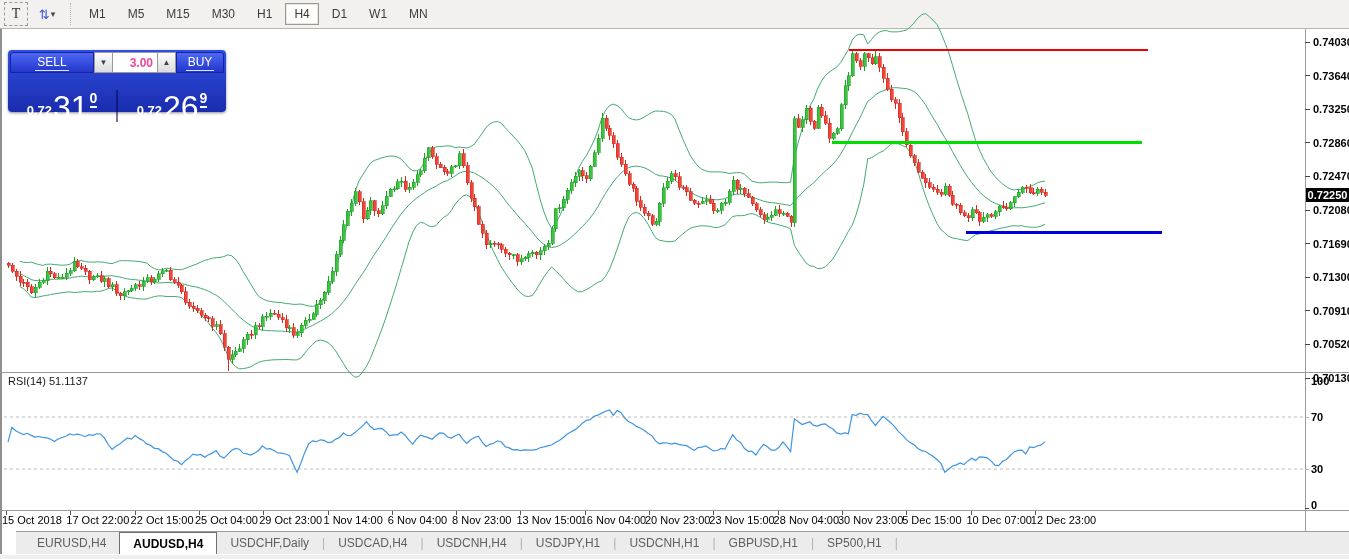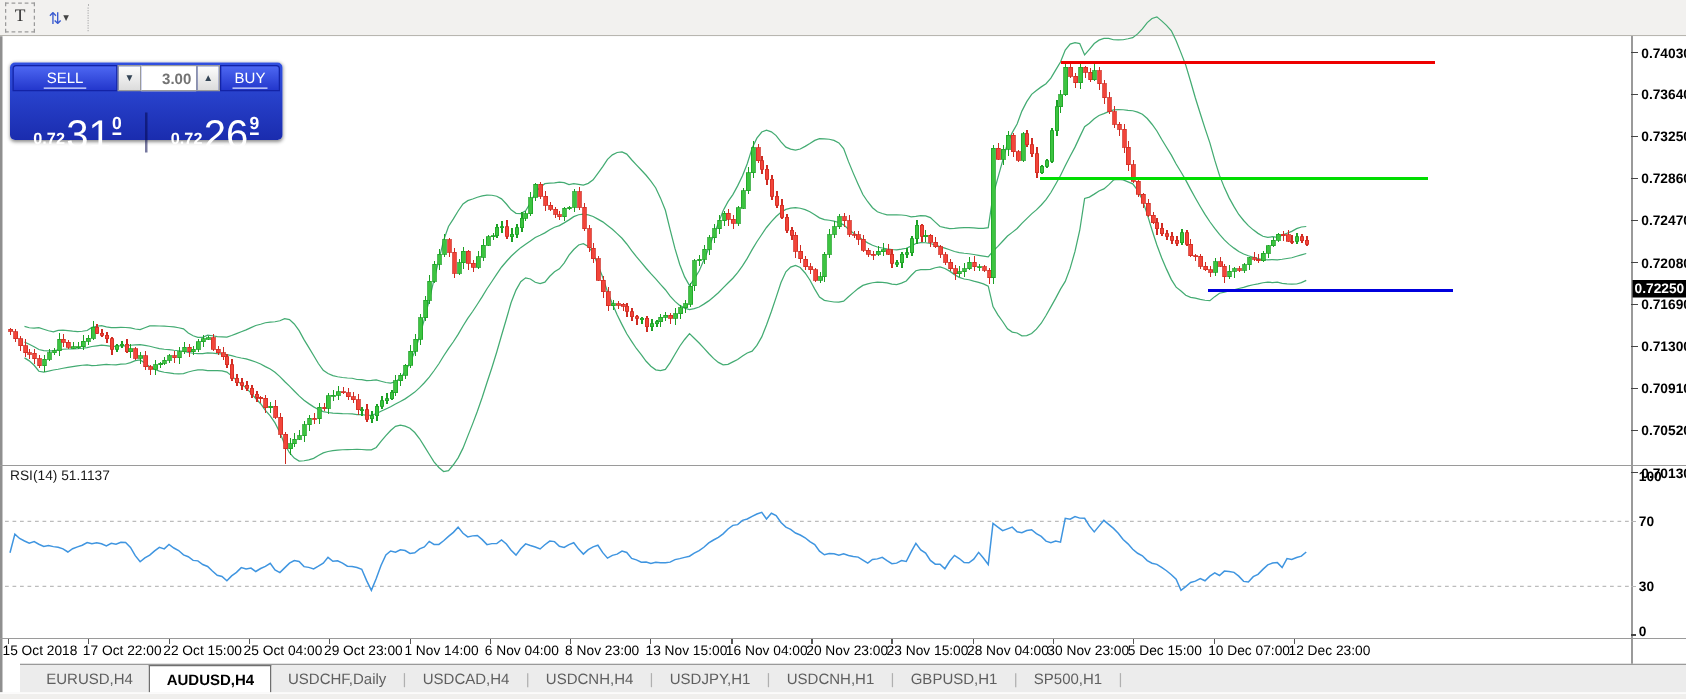--- a/index.html
+++ b/index.html
@@ -30,21 +30,21 @@
                background:linear-gradient(#3150e0,#1a2cae);box-shadow:0 1px 3px rgba(0,0,0,.45);}
   #tp-top{display:flex;align-items:stretch;height:21px;margin:2px 2px 0 2px;}
   .tp-btn{background:linear-gradient(#4d67f2,#2337cc);border:1px solid #1323a6;color:#fff;
           font-size:12px;display:flex;align-items:center;justify-content:center;cursor:default;}
   .tp-btn .ul{border-bottom:1px solid #dfe6ff;padding:0 2px 1px 2px;}
   #sell-btn{width:82px;border-radius:3px 0 0 0;}
   #buy-btn{flex:1;border-radius:0 3px 0 0;}
   .spin{width:17px;background:linear-gradient(#fdfdfd,#dcdcdc);border:1px solid #9a9a9a;
         font-size:8px;color:#345;display:flex;align-items:center;justify-content:center;cursor:default;}
   #vol-input{width:36px;border:1px solid #9a9a9a;border-left:none;border-right:none;
-             font-size:12px;font-weight:700;text-align:right;padding:0 4px;color:#737373;
+             font-size:12px;font-weight:700;text-align:right;padding:0 4px;color:#ec4899;
              font-family:"Liberation Sans",sans-serif;}
   #tp-big{display:flex;height:36px;margin-top:15px;}
   .tp-cell{flex:1;display:flex;align-items:flex-end;justify-content:center;color:#fff;padding-bottom:2px;}
   .tp-cell .pfx{font-size:13px;font-weight:700;margin:0 1px 4px 0;}
   .tp-cell .big{font-size:32px;font-weight:400;line-height:30px;}
   .tp-cell .sup{font-size:14px;font-weight:700;margin:0 0 14px 1px;border-bottom:2px solid #fff;}
   #tp-divider{width:2px;background:rgba(5,10,80,.55);margin:2px 0;}
   
   #tabs-bar{position:absolute;left:16px;top:531px;width:1349px;height:23px;background:#ececec;
             border-top:1px solid #9a9a9a;display:flex;align-items:stretch;font-size:12px;box-sizing:border-box;}
@@ -59,20 +59,31 @@
 
 <div id="app">
 
   <div id="toolbar">
     <div id="text-tool" class="tb-btn">T</div>
     <div id="arrange-tool" class="tb-btn">
       <span>⇅</span>
         <span id="arrange-caret">▾</span>
     </div>
     <div class="tb-sep"></div>
+    <div id="tf-group" style="display:flex;">
+        <div class="tf-btn">M1</div>
+        <div class="tf-btn">M5</div>
+        <div class="tf-btn">M15</div>
+        <div class="tf-btn">M30</div>
+        <div class="tf-btn">H1</div>
+        <div class="tf-btn active">H4</div>
+        <div class="tf-btn">D1</div>
+        <div class="tf-btn">W1</div>
+        <div class="tf-btn">MN</div>
+      </div>
   </div>
 
   <div id="chart-frame"></div>
   <svg id="chart-svg" width="1349" height="559">
       <line x1="0" y1="372.5" x2="1349" y2="372.5" stroke="#9a9a9a" stroke-width="1" shape-rendering="crispEdges"></line>
       <line x1="0" y1="510.5" x2="1349" y2="510.5" stroke="#9a9a9a" stroke-width="1" shape-rendering="crispEdges"></line>
       <line x1="1305.5" y1="29" x2="1305.5" y2="531" stroke="#9a9a9a" stroke-width="1" shape-rendering="crispEdges"></line>
       <polyline points="19.6,261.1 23.4,262.2 27.3,262.5 31.1,262.1 35.0,263.4 38.8,264.6 42.7,265.4 46.5,264.3 50.4,264.1 54.3,264.5 58.1,264.9 62.0,265.2 65.8,265.0 69.7,264.4 73.5,261.9 77.4,261.0 81.2,260.5 85.1,261.5 89.0,262.1 92.8,262.1 96.7,261.9 100.5,262.0 104.4,262.3 108.2,263.2 112.1,263.6 115.9,262.2 119.8,260.7 123.7,260.7 127.5,260.8 131.4,260.9 135.2,261.2 139.1,261.5 142.9,262.2 146.8,263.1 150.6,266.4 154.5,268.6 158.3,269.8 162.2,269.8 166.1,268.2 169.9,268.6 173.8,269.3 177.6,269.5 181.5,269.7 185.3,268.4 189.2,266.9 193.0,265.4 196.9,263.9 200.8,262.1 204.6,260.4 208.5,259.4 212.3,258.2 216.2,257.7 220.0,257.4 223.9,256.6 227.7,254.9 231.6,255.7 235.4,259.2 239.3,264.5 243.2,271.7 247.0,277.9 250.9,284.4 254.7,290.8 258.6,296.3 262.4,298.8 266.3,300.5 270.1,301.4 274.0,302.0 277.9,302.4 281.7,302.6 285.6,303.6 289.4,303.7 293.3,304.4 297.1,304.3 301.0,304.0 304.8,305.0 308.7,306.0 312.5,306.4 316.4,305.3 320.3,302.3 324.1,297.4 328.0,290.2 331.8,281.3 335.7,269.1 339.5,255.4 343.4,240.0 347.2,223.7 351.1,208.1 354.9,192.3 358.8,181.2 362.7,175.1 366.5,168.8 370.4,163.1 374.2,160.5 378.1,159.2 381.9,157.8 385.8,156.7 389.6,156.1 393.5,156.2 397.4,157.0 401.2,159.1 405.1,163.2 408.9,167.9 412.8,170.7 416.6,170.8 420.5,168.6 424.3,162.4 428.2,154.2 432.1,149.7 435.9,146.9 439.8,146.5 443.6,146.3 447.5,145.8 451.3,146.1 455.2,147.7 459.0,147.0 462.9,147.5 466.7,148.0 470.6,146.7 474.5,143.9 478.3,138.7 482.2,133.3 486.0,127.5 489.9,123.9 493.7,122.0 497.6,121.5 501.4,123.3 505.3,127.8 509.1,131.9 513.0,136.0 516.9,140.2 520.7,144.9 524.6,150.4 528.4,158.5 532.3,168.2 536.1,183.7 540.0,198.9 543.8,211.6 547.7,221.5 551.6,228.4 555.4,223.1 559.3,216.8 563.1,208.1 567.0,198.5 570.8,188.5 574.7,178.5 578.5,168.6 582.4,161.3 586.3,155.7 590.1,148.7 594.0,140.6 597.8,131.0 601.7,118.5 605.5,110.5 609.4,105.6 613.2,104.1 617.1,105.5 620.9,108.5 624.8,113.5 628.7,117.7 632.5,119.3 636.4,120.0 640.2,119.2 644.1,117.1 647.9,114.8 651.8,112.3 655.6,111.0 659.5,111.1 663.4,111.4 667.2,112.3 671.1,114.3 674.9,118.9 678.8,129.3 682.6,138.5 686.5,147.4 690.3,155.6 694.2,161.4 698.0,166.2 701.9,169.4 705.8,170.8 709.6,171.9 713.5,171.9 717.3,171.9 721.2,172.0 725.0,172.4 728.9,173.4 732.7,173.1 736.6,172.6 740.5,172.7 744.3,174.1 748.2,177.7 752.0,181.2 755.9,182.1 759.7,182.8 763.6,182.7 767.4,182.3 771.3,182.1 775.1,182.1 779.0,182.3 782.9,182.7 786.7,182.7 790.6,182.1 794.4,156.5 798.3,142.3 802.1,128.7 806.0,114.6 809.8,106.1 813.7,99.2 817.5,88.9 821.4,81.3 825.3,75.5 829.1,72.4 833.0,69.5 836.8,67.0 840.7,62.5 844.5,56.1 848.4,49.6 852.2,40.1 856.1,35.3 860.0,34.2 863.8,34.9 867.7,43.9 871.5,39.5 875.4,34.8 879.2,32.1 883.1,30.7 886.9,30.7 890.8,31.8 894.6,31.9 898.5,31.8 902.4,31.0 906.2,30.1 910.1,27.1 913.9,23.1 917.8,18.1 921.6,14.8 925.5,13.5 929.3,16.7 933.2,20.3 937.1,24.6 940.9,32.6 944.8,42.3 948.6,52.1 952.5,65.2 956.3,78.4 960.2,90.8 964.0,102.7 967.9,114.3 971.8,128.1 975.6,140.3 979.5,150.1 983.3,158.3 987.2,165.3 991.0,171.6 994.9,176.4 998.7,180.5 1002.6,183.9 1006.4,186.7 1010.3,189.0 1014.2,189.9 1018.0,189.4 1021.9,189.8 1025.7,188.1 1029.6,186.6 1033.4,185.1 1037.3,182.9 1041.1,181.6 1045.0,181.2 " fill="none" stroke="#43ab72" stroke-width="1"></polyline>
       <polyline points="19.6,273.7 23.4,275.4 27.3,277.4 31.1,279.6 35.0,280.5 38.8,280.7 42.7,280.7 46.5,279.9 50.4,279.4 54.3,279.2 58.1,279.1 62.0,279.0 65.8,278.6 69.7,278.1 73.5,277.2 77.4,276.7 81.2,276.2 85.1,276.5 89.0,277.0 92.8,277.0 96.7,276.6 100.5,276.6 104.4,276.2 108.2,275.9 112.1,275.7 115.9,276.3 119.8,277.0 123.7,278.0 127.5,278.9 131.4,279.4 135.2,279.7 139.1,280.2 142.9,280.6 146.8,281.0 150.6,282.0 154.5,282.6 158.3,282.9 162.2,282.9 166.1,282.4 169.9,282.5 173.8,282.9 177.6,283.1 181.5,283.7 185.3,284.5 189.2,285.6 193.0,286.4 196.9,287.1 200.8,288.3 204.6,289.6 208.5,291.2 212.3,293.3 216.2,295.2 220.0,297.8 223.9,301.3 227.7,305.2 231.6,308.9 235.4,312.8 239.3,316.7 243.2,320.2 247.0,322.9 250.9,325.5 254.7,327.6 258.6,329.3 262.4,330.0 266.3,330.5 270.1,330.7 274.0,330.9 277.9,331.0 281.7,331.1 285.6,331.6 289.4,331.6 293.3,332.2 297.1,332.1 301.0,331.0 304.8,329.0 308.7,327.2 312.5,325.4 316.4,323.2 320.3,321.2 324.1,319.1 328.0,316.4 331.8,313.7 335.7,310.1 339.5,306.2 343.4,301.7 347.2,296.6 351.1,291.0 354.9,284.8 358.8,278.9 362.7,273.4 366.5,267.5 370.4,260.8 374.2,254.7 378.1,249.2 381.9,243.4 385.8,237.3 389.6,231.0 393.5,225.2 397.4,219.3 401.2,213.8 405.1,209.2 408.9,205.0 412.8,201.4 416.6,198.1 420.5,195.4 424.3,192.8 428.2,190.0 432.1,188.2 435.9,186.3 439.8,183.8 443.6,181.8 447.5,180.5 451.3,178.3 455.2,175.9 459.0,173.3 462.9,171.8 466.7,171.4 470.6,171.9 474.5,173.2 478.3,175.3 482.2,177.5 486.0,180.4 489.9,183.4 493.7,186.9 497.6,190.6 501.4,195.2 505.3,200.5 509.1,205.3 513.0,209.9 516.9,214.6 520.7,218.9 524.6,223.1 528.4,227.5 532.3,231.8 536.1,236.9 540.0,241.1 543.8,244.3 547.7,246.5 551.6,247.6 555.4,246.9 559.3,245.6 563.1,243.3 567.0,240.7 570.8,237.6 574.7,234.2 578.5,230.3 582.4,226.4 586.3,222.6 590.1,218.1 594.0,212.7 597.8,206.7 601.7,199.7 605.5,193.4 609.4,187.6 613.2,182.0 617.1,177.3 620.9,173.2 624.8,169.8 628.7,167.5 632.5,166.5 636.4,166.2 640.2,166.6 644.1,167.7 647.9,169.4 651.8,171.8 655.6,174.3 659.5,175.7 663.4,176.2 667.2,176.9 671.1,178.0 674.9,179.9 678.8,183.4 682.6,186.3 686.5,189.1 690.3,192.0 694.2,194.3 698.0,196.2 701.9,197.6 705.8,198.4 709.6,199.1 713.5,199.6 717.3,199.8 721.2,199.3 725.0,198.6 728.9,196.9 732.7,194.8 736.6,194.1 740.5,194.2 744.3,194.8 748.2,196.0 752.0,197.3 755.9,198.5 759.7,199.8 763.6,201.2 767.4,202.1 771.3,202.6 775.1,203.0 779.0,203.6 782.9,204.3 786.7,204.9 790.6,205.5 794.4,200.9 798.3,197.1 802.1,193.0 806.0,188.8 809.8,185.9 813.7,182.8 817.5,178.7 821.4,174.9 825.3,171.1 829.1,167.9 833.0,164.0 836.8,159.7 840.7,154.0 844.5,147.4 848.4,140.4 852.2,132.6 856.1,125.0 860.0,117.7 863.8,109.5 867.7,101.3 871.5,98.6 875.4,95.0 879.2,92.4 883.1,90.9 886.9,89.3 890.8,87.9 894.6,87.7 898.5,87.8 902.4,88.3 906.2,88.6 910.1,89.7 913.9,91.4 917.8,94.8 921.6,99.4 925.5,104.8 929.3,111.4 933.2,117.8 937.1,124.1 940.9,131.2 944.8,137.6 948.6,144.1 952.5,151.5 956.3,158.4 960.2,165.2 964.0,171.5 967.9,177.4 971.8,182.7 975.6,187.5 979.5,191.9 983.3,195.5 987.2,198.5 991.0,201.2 994.9,203.2 998.7,204.6 1002.6,205.8 1006.4,206.9 1010.3,207.6 1014.2,207.8 1018.0,207.7 1021.9,207.8 1025.7,207.4 1029.6,206.8 1033.4,206.2 1037.3,205.0 1041.1,203.9 1045.0,202.8 " fill="none" stroke="#43ab72" stroke-width="1"></polyline>
       <polyline points="19.6,286.3 23.4,288.7 27.3,292.2 31.1,297.0 35.0,297.6 38.8,296.9 42.7,296.0 46.5,295.4 50.4,294.6 54.3,293.9 58.1,293.3 62.0,292.7 65.8,292.2 69.7,291.9 73.5,292.5 77.4,292.3 81.2,291.9 85.1,291.6 89.0,291.8 92.8,291.9 96.7,291.3 100.5,291.2 104.4,290.1 108.2,288.5 112.1,287.9 115.9,290.4 119.8,293.4 123.7,295.4 127.5,296.9 131.4,297.8 135.2,298.3 139.1,298.9 142.9,299.1 146.8,298.9 150.6,297.6 154.5,296.6 158.3,295.9 162.2,295.9 166.1,296.5 169.9,296.5 173.8,296.5 177.6,296.7 181.5,297.7 185.3,300.7 189.2,304.3 193.0,307.3 196.9,310.3 200.8,314.5 204.6,318.8 208.5,323.0 212.3,328.3 216.2,332.7 220.0,338.3 223.9,346.0 227.7,355.4 231.6,362.2 235.4,366.5 239.3,368.9 243.2,368.6 247.0,367.9 250.9,366.7 254.7,364.4 258.6,362.3 262.4,361.2 266.3,360.5 270.1,360.1 274.0,359.8 277.9,359.7 281.7,359.6 285.6,359.5 289.4,359.6 293.3,359.9 297.1,359.9 301.0,358.0 304.8,353.1 308.7,348.5 312.5,344.4 316.4,341.1 320.3,340.1 324.1,340.9 328.0,342.6 331.8,346.0 335.7,351.0 339.5,357.1 343.4,363.4 347.2,369.5 351.1,374.0 354.9,377.2 358.8,376.5 362.7,371.8 366.5,366.3 370.4,358.5 374.2,348.9 378.1,339.1 381.9,329.0 385.8,317.8 389.6,306.0 393.5,294.2 397.4,281.6 401.2,268.4 405.1,255.2 408.9,242.0 412.8,232.1 416.6,225.4 420.5,222.3 424.3,223.2 428.2,225.8 432.1,226.8 435.9,225.7 439.8,221.0 443.6,217.4 447.5,215.1 451.3,210.5 455.2,204.1 459.0,199.6 462.9,196.0 466.7,194.9 470.6,197.2 474.5,202.5 478.3,212.0 482.2,221.8 486.0,233.4 489.9,243.0 493.7,251.8 497.6,259.7 501.4,267.0 505.3,273.1 509.1,278.8 513.0,283.7 516.9,289.0 520.7,293.0 524.6,295.9 528.4,296.5 532.3,295.5 536.1,290.1 540.0,283.4 543.8,277.0 547.7,271.6 551.6,266.9 555.4,270.6 559.3,274.4 563.1,278.5 567.0,282.8 570.8,286.7 574.7,289.9 578.5,291.9 582.4,291.5 586.3,289.5 590.1,287.6 594.0,284.8 597.8,282.4 601.7,280.9 605.5,276.3 609.4,269.5 613.2,260.0 617.1,249.2 620.9,237.9 624.8,226.0 628.7,217.4 632.5,213.7 636.4,212.3 640.2,214.0 644.1,218.4 647.9,224.0 651.8,231.3 655.6,237.7 659.5,240.3 663.4,241.0 667.2,241.6 671.1,241.7 674.9,240.9 678.8,237.4 682.6,234.1 686.5,230.9 690.3,228.3 694.2,227.1 698.0,226.2 701.9,225.8 705.8,225.9 709.6,226.3 713.5,227.3 717.3,227.6 721.2,226.5 725.0,224.8 728.9,220.4 732.7,216.6 736.6,215.7 740.5,215.7 744.3,215.5 748.2,214.2 752.0,213.5 755.9,214.8 759.7,216.9 763.6,219.7 767.4,221.9 771.3,223.2 775.1,223.8 779.0,224.9 782.9,225.9 786.7,227.1 790.6,228.9 794.4,245.3 798.3,251.9 802.1,257.2 806.0,263.0 809.8,265.7 813.7,266.4 817.5,268.6 821.4,268.5 825.3,266.8 829.1,263.3 833.0,258.6 836.8,252.4 840.7,245.5 844.5,238.7 848.4,231.3 852.2,225.1 856.1,214.7 860.0,201.1 863.8,184.2 867.7,158.8 871.5,157.7 875.4,155.3 879.2,152.8 883.1,151.1 886.9,147.9 890.8,144.0 894.6,143.6 898.5,143.9 902.4,145.5 906.2,147.1 910.1,152.3 913.9,159.7 917.8,171.5 921.6,184.0 925.5,196.0 929.3,206.2 933.2,215.3 937.1,223.7 940.9,229.7 944.8,232.8 948.6,236.2 952.5,237.9 956.3,238.5 960.2,239.5 964.0,240.2 967.9,240.5 971.8,237.3 975.6,234.6 979.5,233.8 983.3,232.8 987.2,231.8 991.0,230.8 994.9,229.9 998.7,228.7 1002.6,227.8 1006.4,227.1 1010.3,226.2 1014.2,225.7 1018.0,226.0 1021.9,225.7 1025.7,226.7 1029.6,227.1 1033.4,227.3 1037.3,227.2 1041.1,226.1 1045.0,224.3 " fill="none" stroke="#43ab72" stroke-width="1"></polyline>
@@ -710,21 +721,21 @@
       <div id="tp-divider"></div>
       <div class="tp-cell">
         <span class="pfx">0.72</span>
         <span class="big">26</span>
         <span class="sup">9</span>
       </div>
     </div>
   </div>
 
   <div id="rsi-label">RSI(14) 51.1137</div>
-  <div id="price-badge" style="top: 188px; margin-top: 36px;">0.72250</div>
+  <div id="price-badge" style="top: 188px;">0.72250</div>
 
   <div id="tabs-bar">
     <div id="tabs-spacer"></div>
   <div class="tab">EURUSD,H4</div>
       <div class="tab active">AUDUSD,H4</div>
       <div class="tab">USDCHF,Daily</div>
       <div class="tab-sep">|</div>
       <div class="tab">USDCAD,H4</div>
       <div class="tab-sep">|</div>
       <div class="tab">USDCNH,H4</div>

